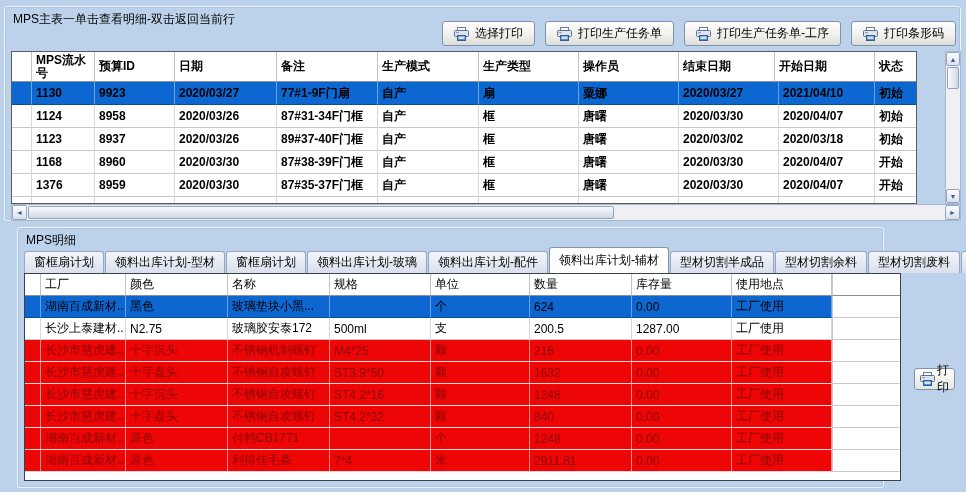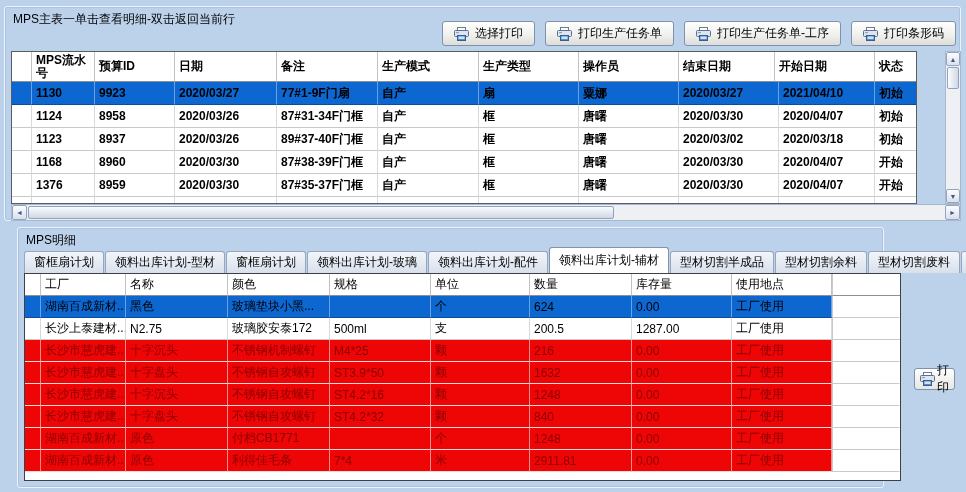--- a/index.html
+++ b/index.html
@@ -285,22 +285,22 @@
       </div>
       <div class="tab">
         <span class="tab-label">工序</span>
       </div>
     </div>
   <div class="grid bottom-grid">
     <div class="grid-viewport">
         <div class="g-row g-head">
           <div class="g-cell g-ind" style="width: 16px;"></div>
           <div class="g-cell g-th" style="width: 85px;">工厂</div>
+          <div class="g-cell g-th" style="width: 102px;">颜色</div>
           <div class="g-cell g-th" style="width: 102px;">名称</div>
-          <div class="g-cell g-th" style="width: 102px;">颜色</div>
           <div class="g-cell g-th" style="width: 101px;">规格</div>
           <div class="g-cell g-th" style="width: 99px;">单位</div>
           <div class="g-cell g-th" style="width: 102px;">数量</div>
           <div class="g-cell g-th" style="width: 100px;">库存量</div>
           <div class="g-cell g-th" style="width: 100px;">使用地点</div>
           <div class="g-cell g-fill"></div>
         </div>
         <div class="g-row g-tr selected">
           <div class="g-cell g-ind" style="width: 16px;"></div>
           <div class="g-cell" style="width: 85px;">湖南百成新材...</div>

